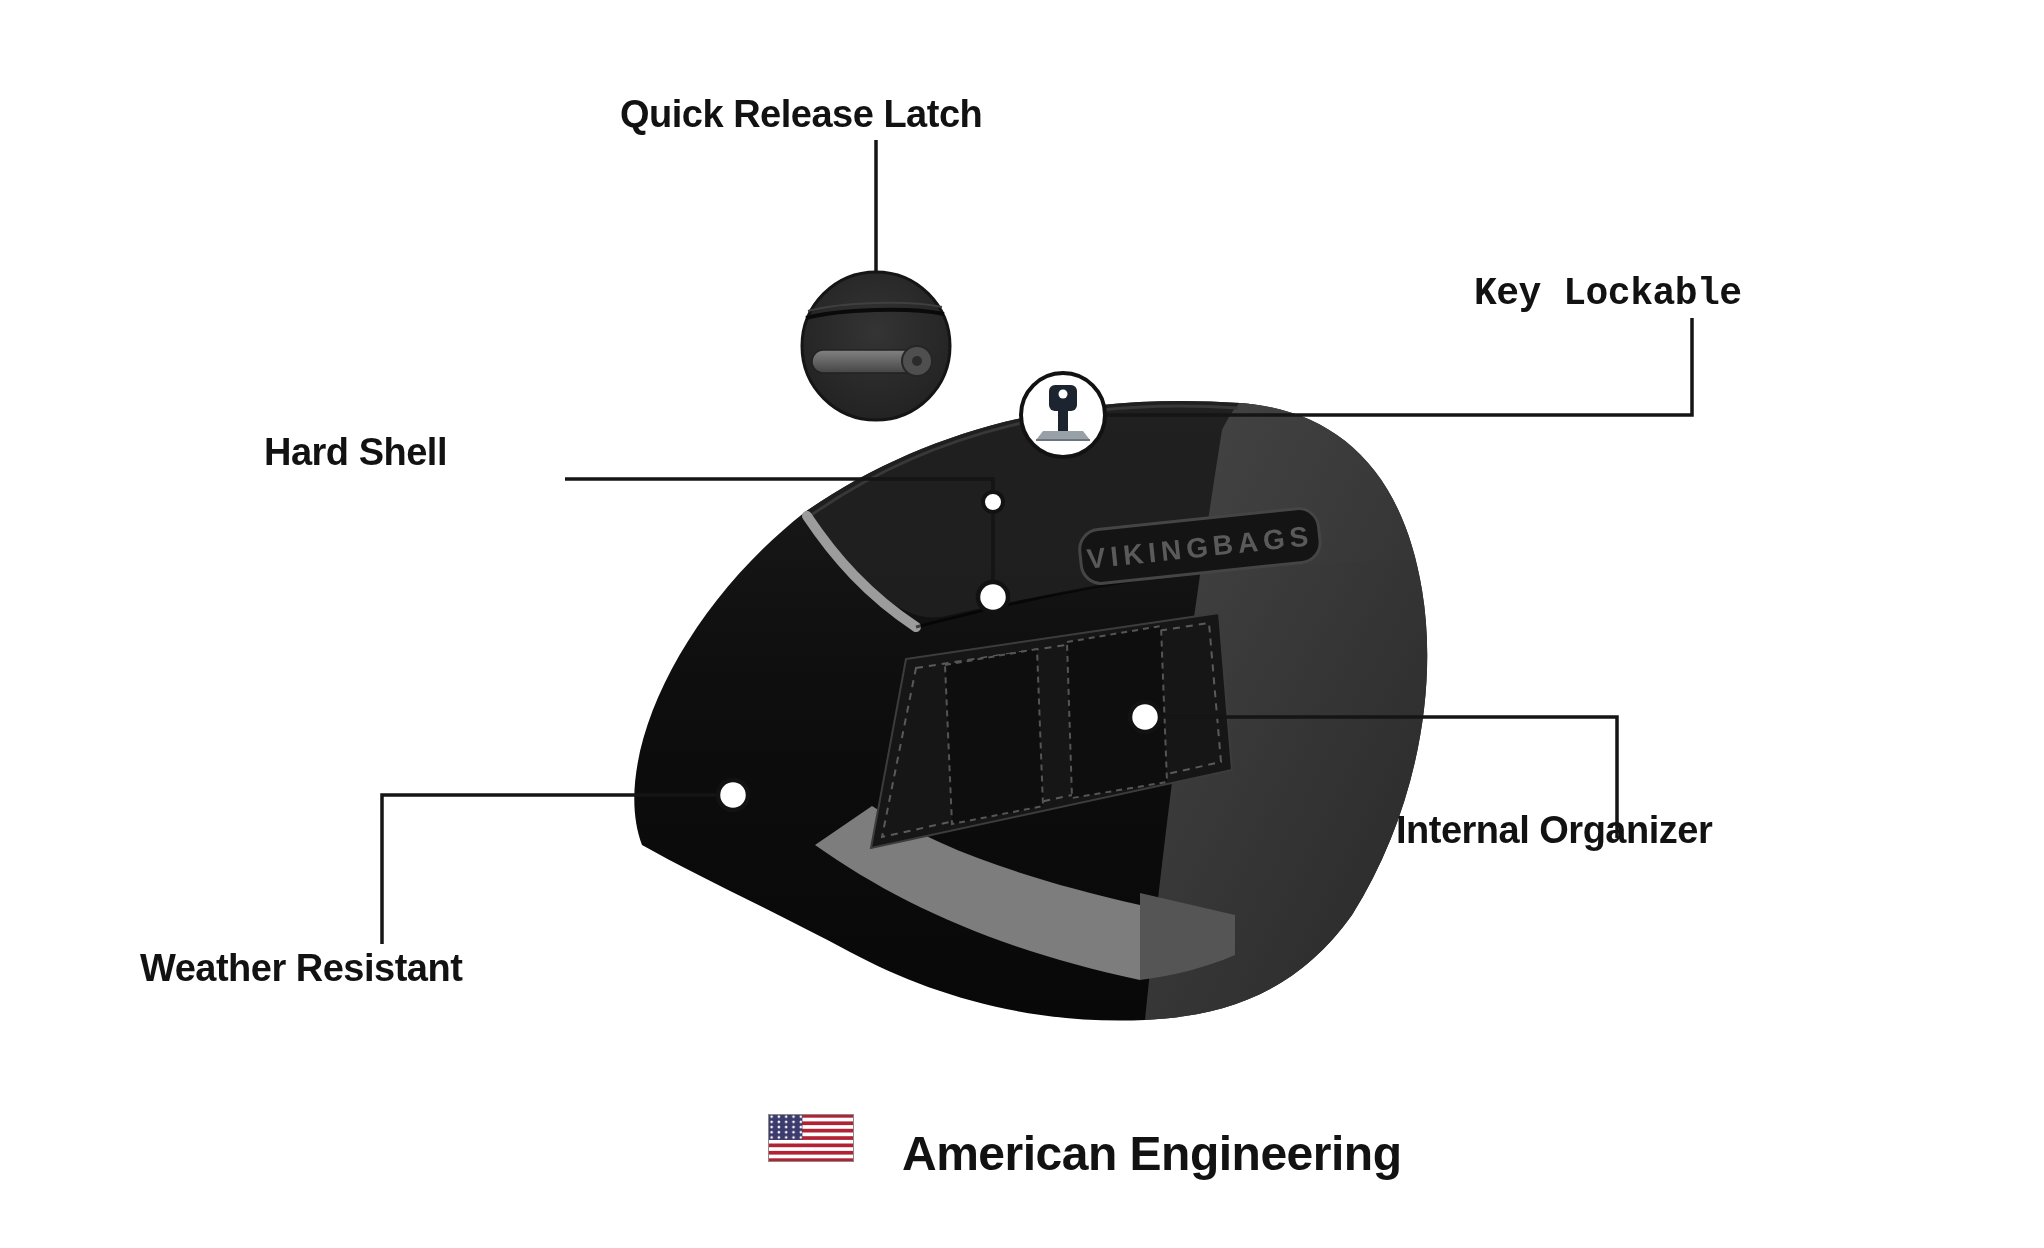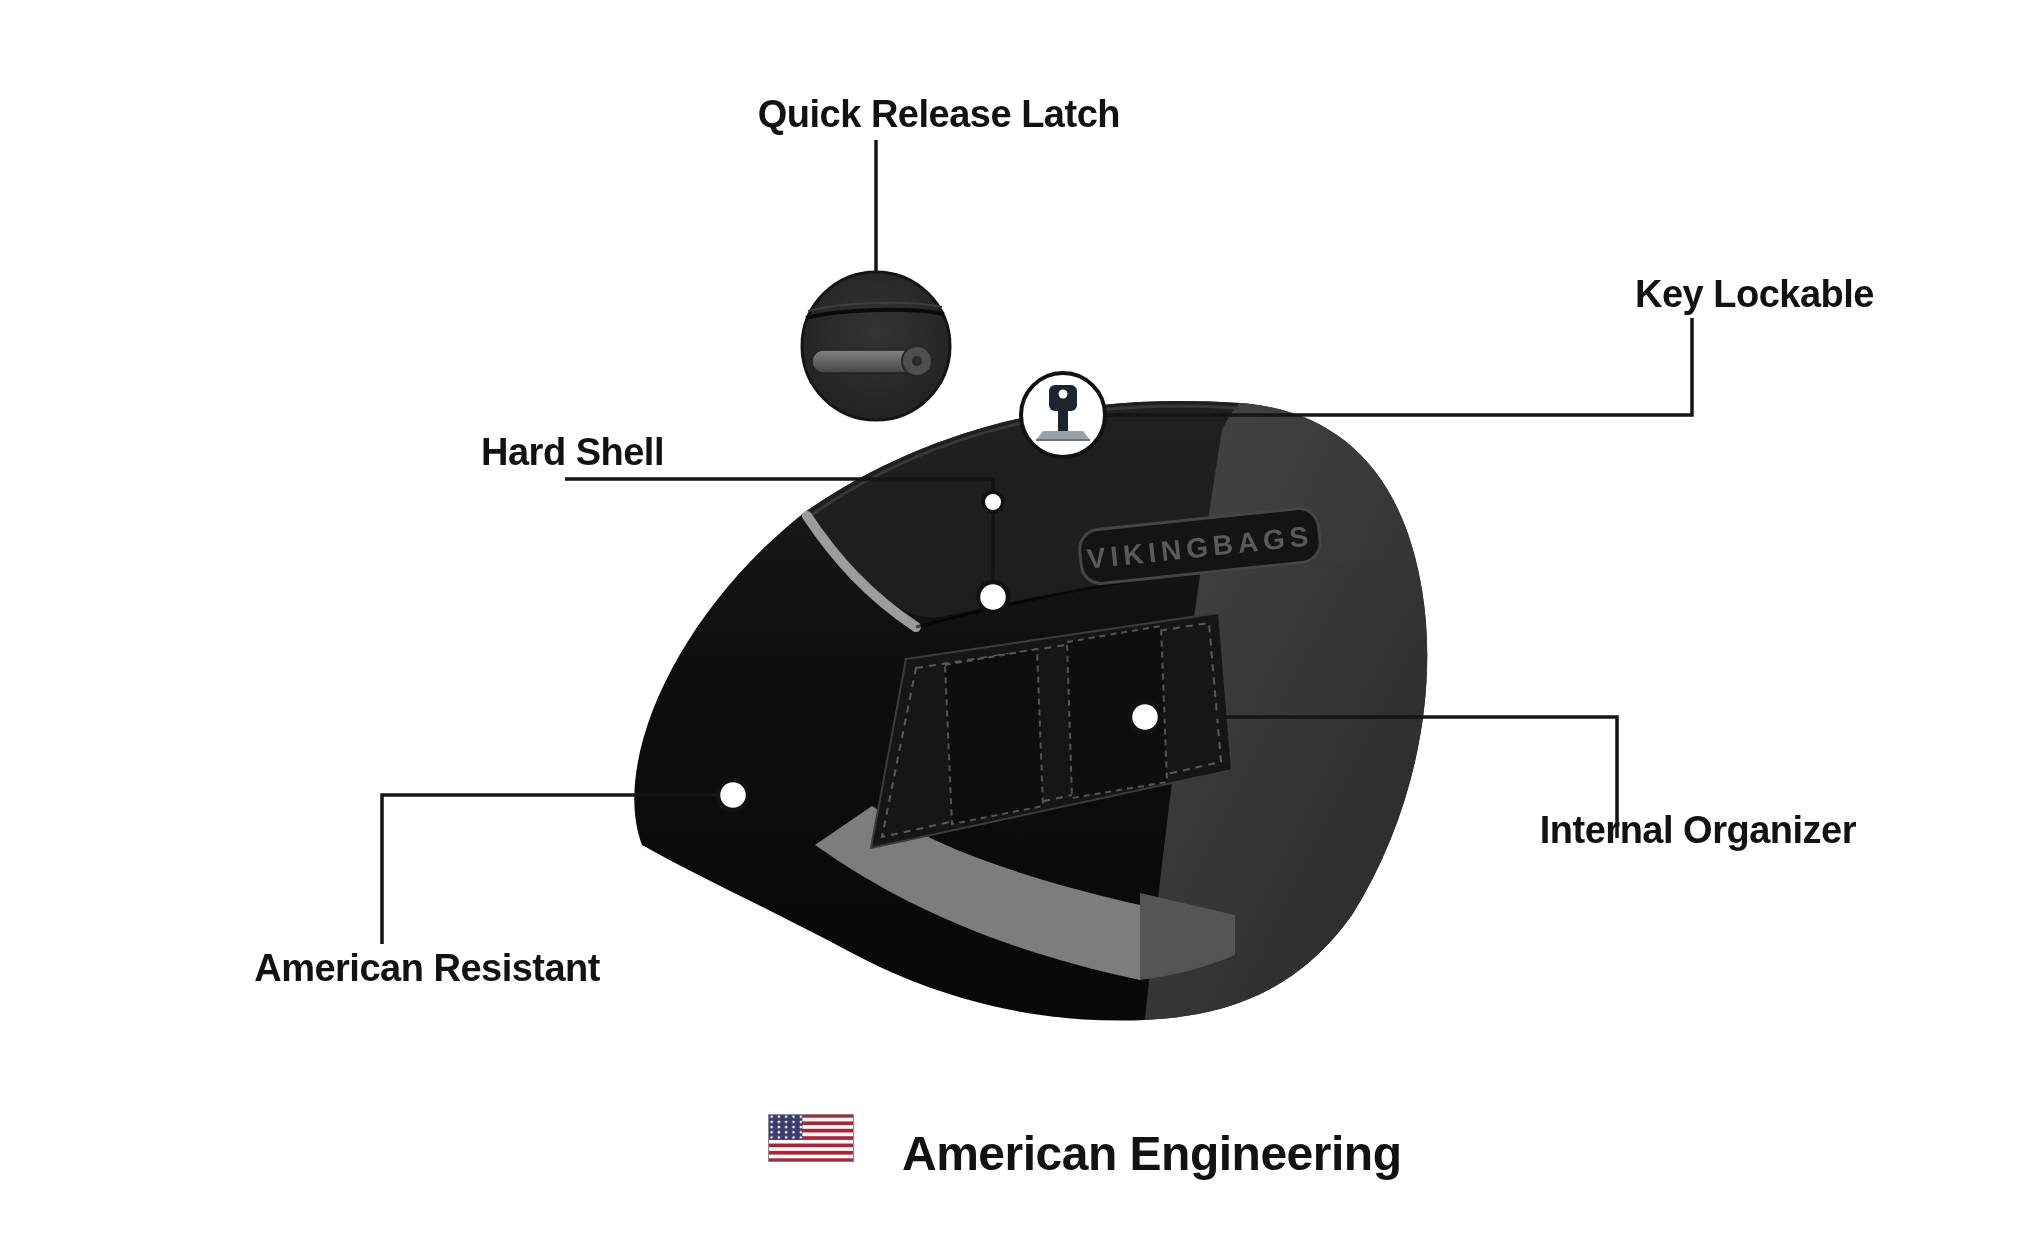--- a/index.html
+++ b/index.html
@@ -22,21 +22,21 @@
     width: 2044px;
     height: 1248px;
   }
   .callout-label {
     position: absolute;
     font-weight: 700;
     font-size: 38px;
     line-height: 1.16;
     letter-spacing: -0.5px;
     color: #121212;
-    text-align: right;
+    text-align: left;
     white-space: nowrap;
   }
   .footer-label {
     position: absolute;
     left: 902px;
     top: 1126px;
     font-weight: 700;
     font-size: 48px;
     color: #121212;
     letter-spacing: -0.5px;
@@ -162,27 +162,27 @@
     </g>
 
     <g>
       <polyline points="1617,838 1617,717 1160,717" fill="none" stroke="#151515" stroke-width="3.5"></polyline>
       <circle cx="1145" cy="717" r="15" fill="#ffffff" stroke="#121212" stroke-width="4.5"></circle>
     </g>
   </svg>
 
   <div class="callout-label" style="left:620px; top:92px; width:500px;">Quick Release Latch</div>
 
-  <div class="callout-label" style="left:1474px; top:272px; width:400px;">Key Lockable</div>
+  <div class="callout-label" style="left:1474px; top:272px; width:400px;font-family:Liberation Mono, monospace;">Key Lockable</div>
 
   <div class="callout-label" style="left:264px; top:430px; width:400px;">
     <div>Hard Shell</div>
   </div>
 
-  <div class="callout-label" style="left:140px; top:946px; width:460px;">American Resistant</div>
+  <div class="callout-label" style="left:140px; top:946px; width:460px;">Weather Resistant</div>
 
   <div class="callout-label" style="left:1396px; top:808px; width:460px;">Internal Organizer</div>
 
   <div class="flag-wrap">
     <svg viewBox="0 0 86 48" width="86" height="48">
       <rect x="0" y="0" width="86" height="48" fill="#ffffff"></rect>
       <g fill="#B22234">
         <rect x="0" y="0" width="86" height="3.7"></rect>
         <rect x="0" y="7.4" width="86" height="3.7"></rect>
         <rect x="0" y="14.8" width="86" height="3.7"></rect>

